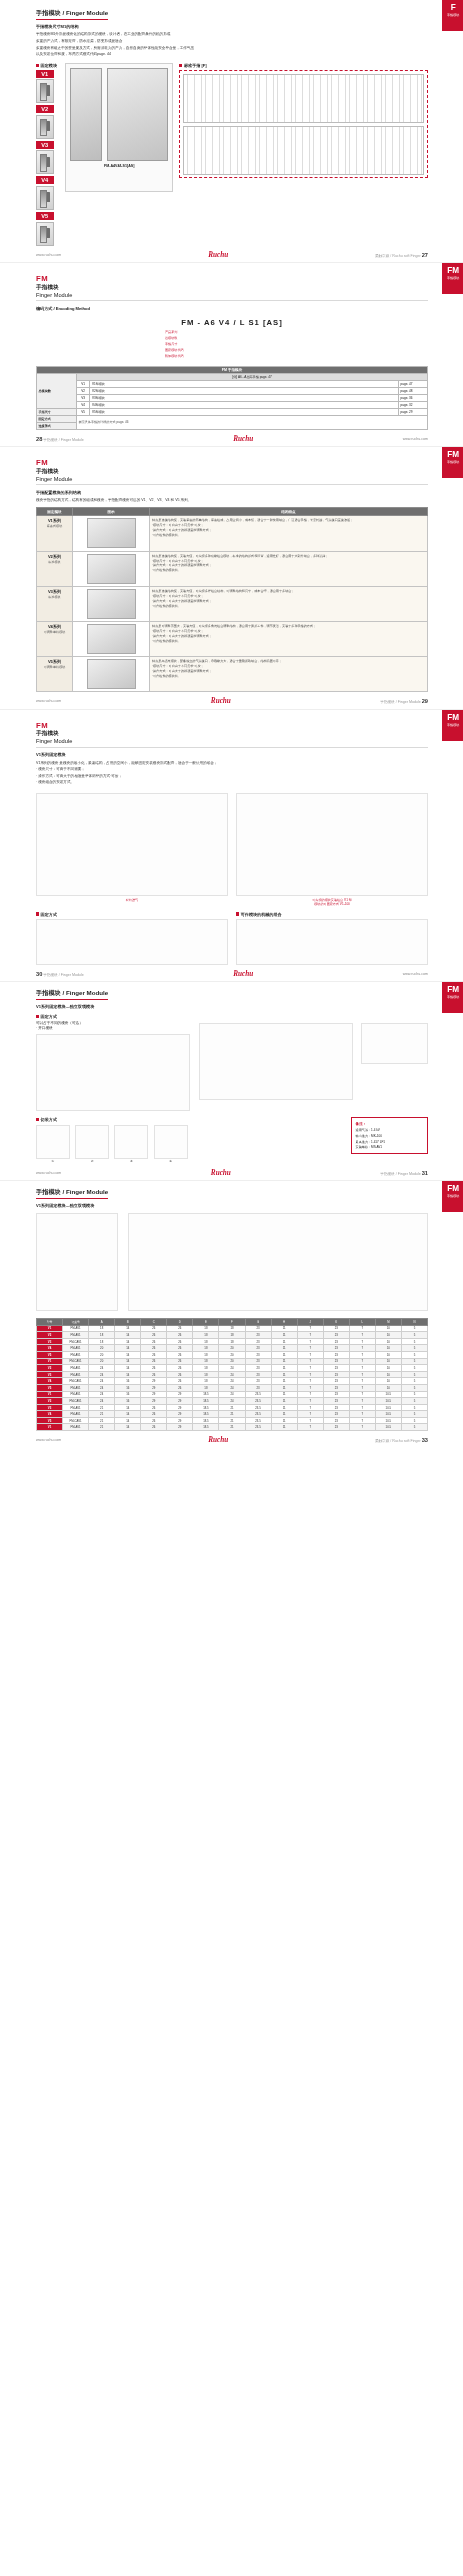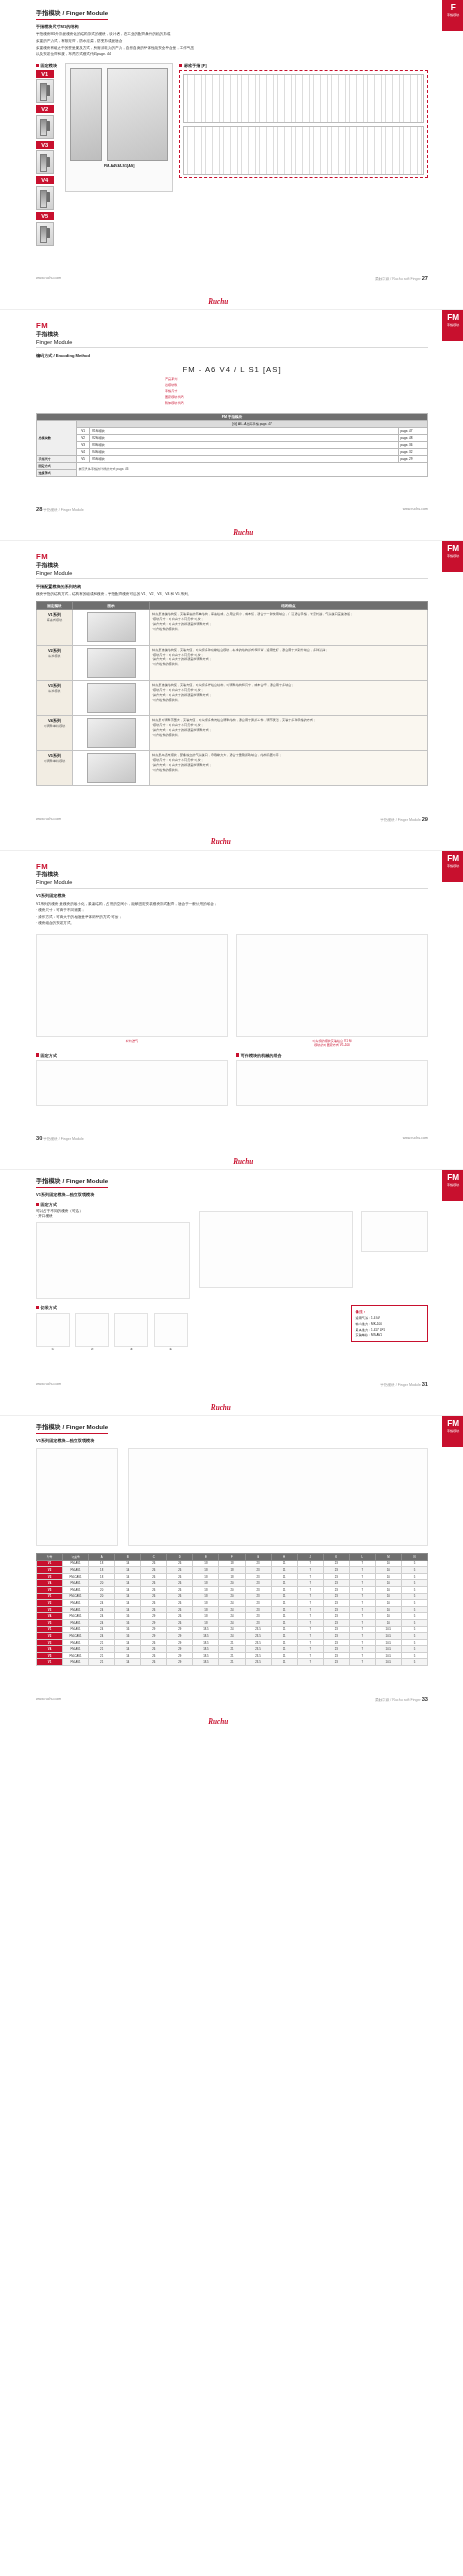--- a/index.html
+++ b/index.html
@@ -46,21 +46,21 @@
   .body-txt p { margin:0 0 0.5px 0;}
 
   
   .pg-footer {
     display:flex; align-items:center; justify-content:space-between;
     font-size:3.6px; color:#777; margin-top:5.2px; padding-bottom:3.1px;
   }
   .pg-footer .site { color:#888; }
   .pg-footer .mid { color:#999; }
   .pg-num { font-size:5.7px; font-weight:bold; color:#333;}
-  .logo-mid { text-align:center;margin-top:47px; }
+  .logo-mid { text-align:center; }
   .logo-mid .brand { font-family:"Liberation Serif", serif; font-style:italic; font-size:7.2px; color:#c8102e; font-weight:bold;}
 
   
   .v-col { width:18.5px; }
   .v-badge {
     background:#c8102e; color:#fff; font-size:5.7px; font-weight:bold;
     text-align:center; padding:1px 0; width:17.5px;
   }
   .v-img {
     width:17.5px; height:24px; margin-top:1.5px;
@@ -83,21 +83,21 @@
   .cap-bold .sq { display:inline-block; width:3.1px; height:3.1px; background:#c8102e; margin-right:1.5px;}
 
   .mod-stack { width:40px; height:62px; background:linear-gradient(160deg,#e8e8e8,#bdbdbd); border:0.5px solid #9d9d9d; position:relative;}
   .big-assembly { width:77px; height:62px; background:linear-gradient(160deg,#ececec,#c2c2c2); border:0.5px solid #9d9d9d; position:relative;}
   .grid-img { width:118px; height:62px; border:0.5px solid #bbb; background:
       repeating-linear-gradient(90deg,#fff 0 3.1px,#ddd 3.1px 3.6px),
       repeating-linear-gradient(0deg,#fff 0 3.1px,#ddd 3.1px 3.6px);}
   .dash-box { border:0.5px dashed #c8102e; }
 
   
-  .enc-line { font-size:7.7px; letter-spacing:1px; font-weight:normal; text-align:center; }
+  .enc-line { font-size:7.7px; letter-spacing:1px; font-weight:bold; text-align:center; }
   .enc-tbl { width:100%; border-collapse:collapse; font-size:3.1px; }
   .enc-tbl td, .enc-tbl th { border:0.5px solid #b9b9b9; padding:1px 1.5px; }
   .enc-left { background:#efefef; width:40px; font-weight:bold; }
   .enc-head { background:#6f6f6f; color:#fff; text-align:center; font-size:3.6px; }
   .enc-sub { background:#dcdcdc; text-align:center;}
   .enc-note { font-size:3.1px; color:#555; padding:2.1px; }
 
   
   .ser-tbl { width:100%; border-collapse:collapse; font-size:3.1px; }
   .ser-tbl th { background:#6f6f6f; color:#fff; font-size:3.6px; padding:1.5px; border:0.5px solid #8d8d8d;}

